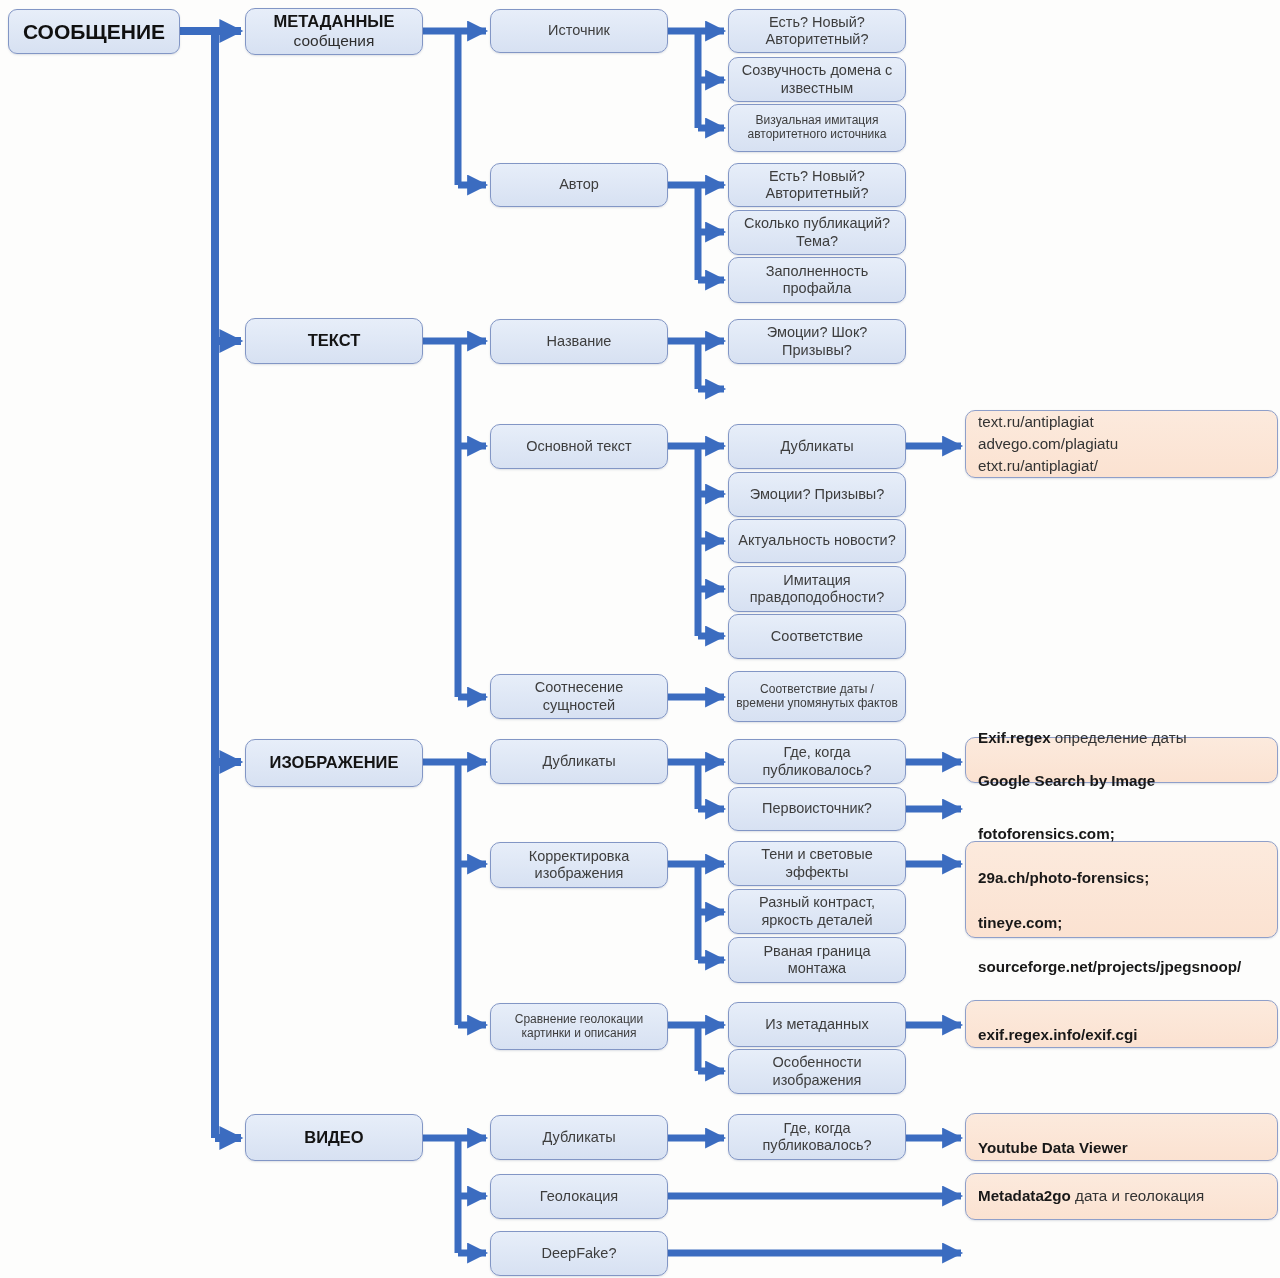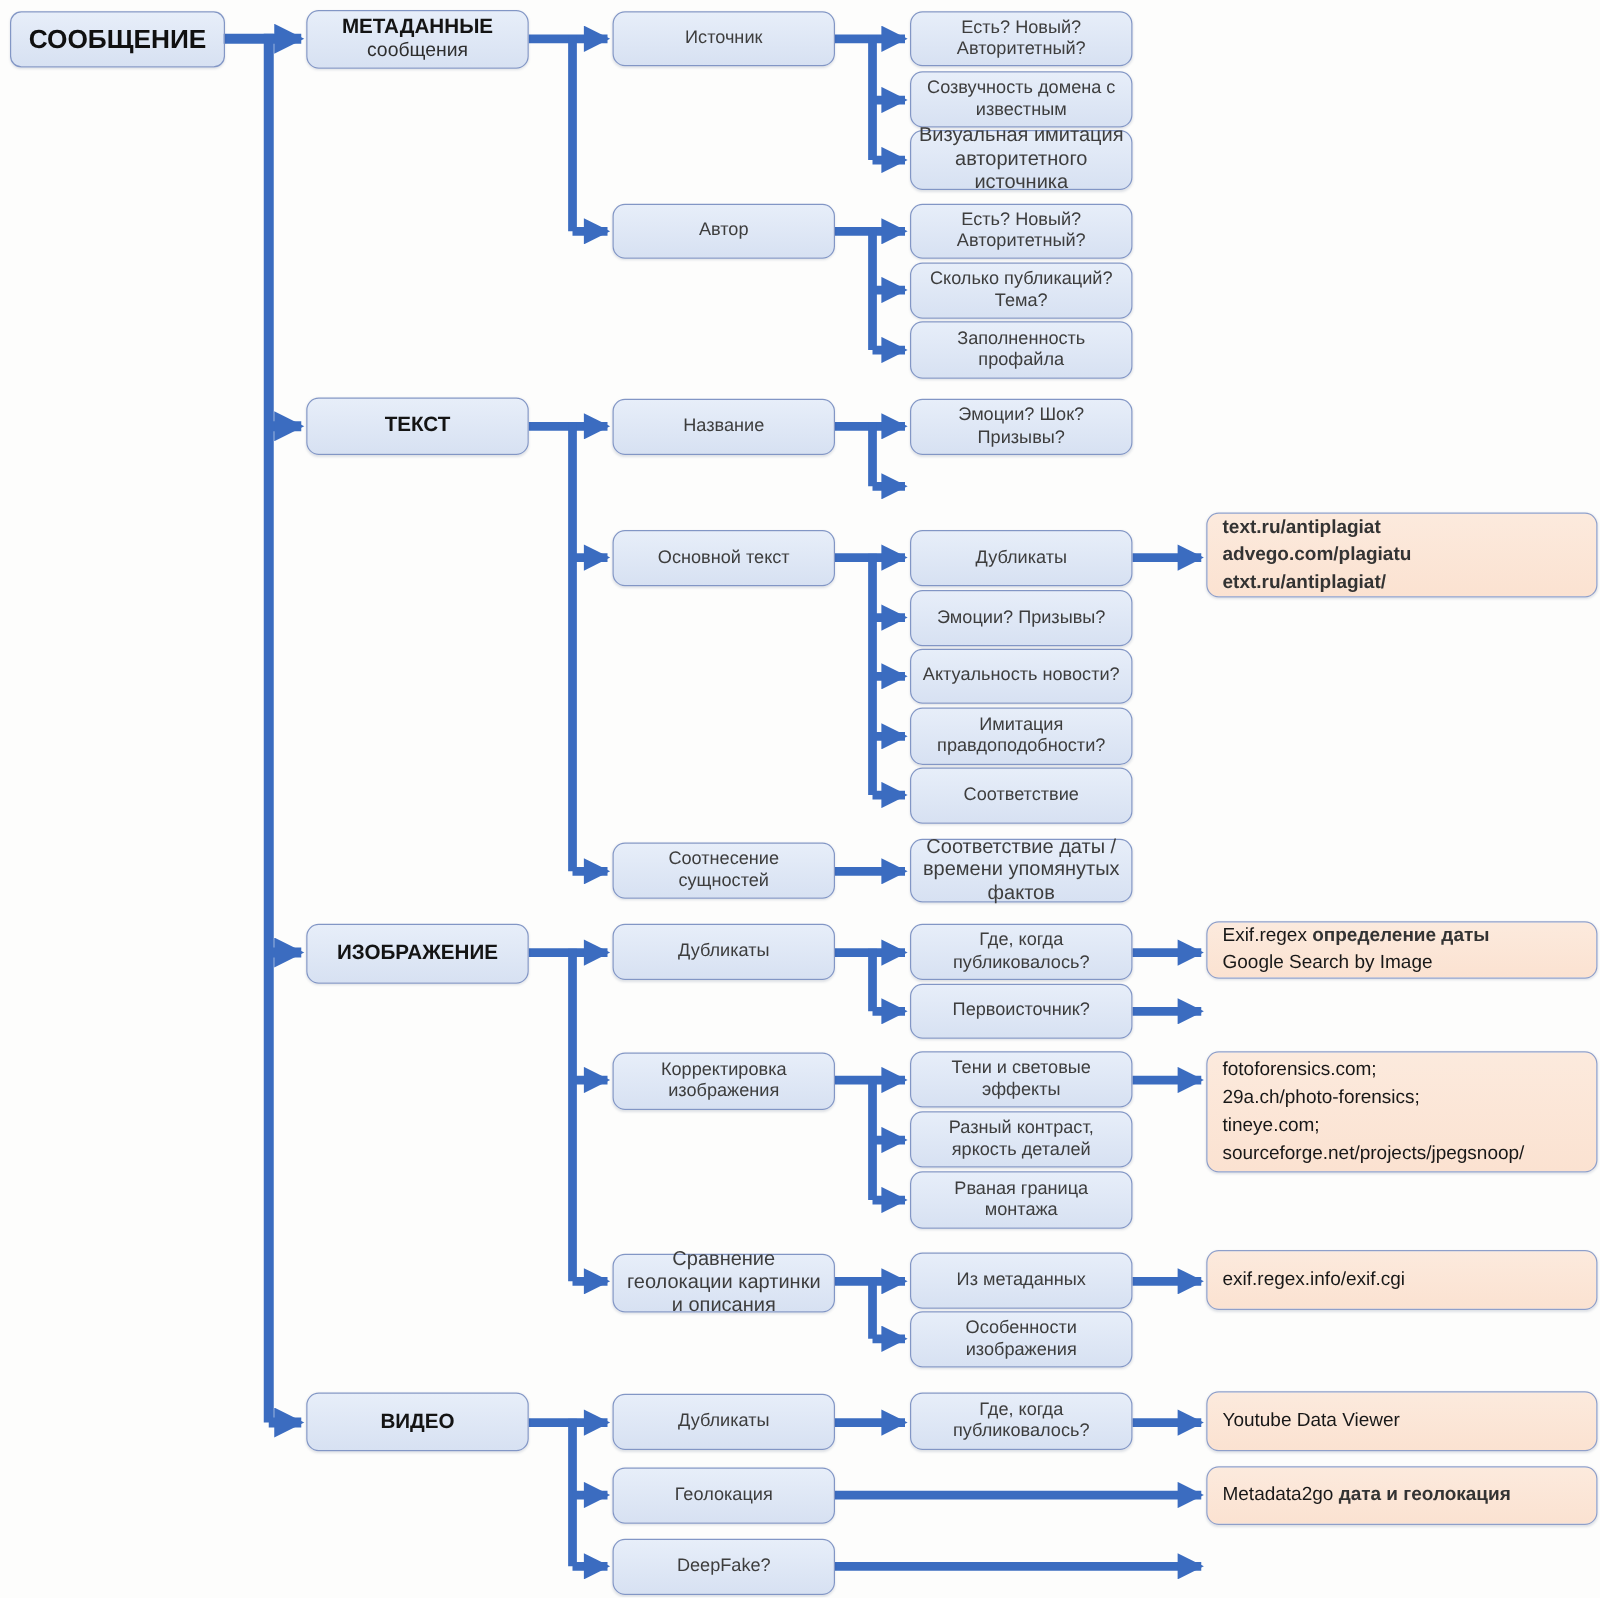--- a/index.html
+++ b/index.html
@@ -9,29 +9,29 @@
     position:absolute;box-sizing:border-box;
     display:flex;flex-direction:column;align-items:center;justify-content:center;
     text-align:center;border:1.6px solid #8296c5;border-radius:10px;
     background:linear-gradient(180deg,#e7eef9 0%,#d7e1f2 100%);
     color:#3d3d3d;font-size:14.5px;line-height:1.2;padding:2px 6px;
     box-shadow:0 1px 2px rgba(40,60,100,0.15);
   }
   .root{font-size:21px;font-weight:bold;color:#101010;border-radius:9px;text-align:right;}
   .lvl1{font-size:16.5px;font-weight:bold;color:#141414;}
   .lvl1 .sub{display:block;font-weight:normal;font-size:15.5px;color:#2e2e2e;}
-  .small{font-size:16px;line-height:1.15;}
+  .small{font-size:12px;line-height:1.15;}
   .orange{
     align-items:flex-start;text-align:left;
     background:linear-gradient(180deg,#fceadd 0%,#fbe2d1 100%);
     border-color:#8f9fc9;padding:3px 12px;font-size:15.2px;line-height:1.45;color:#2a2a2a;
   }
   .orange .ln{display:block;}
-  .b{font-weight:normal;color:#181818;}
-  .r{font-weight:bold;color:#333;}
+  .b{font-weight:bold;color:#181818;margin-top:22px;}
+  .r{font-weight:normal;color:#333;}
 </style>
 </head>
 <body>
 
 <div class="canvas">
 
   <svg class="connectors" viewBox="0 0 1280 1278">
     <defs>
       <marker id="ah" viewBox="0 0 10 10" markerWidth="3.4" markerHeight="3" refX="9" refY="5" orient="auto" markerUnits="strokeWidth">
         <path d="M0,0 L10,5 L0,10 z" fill="#3b6cc0"></path>

